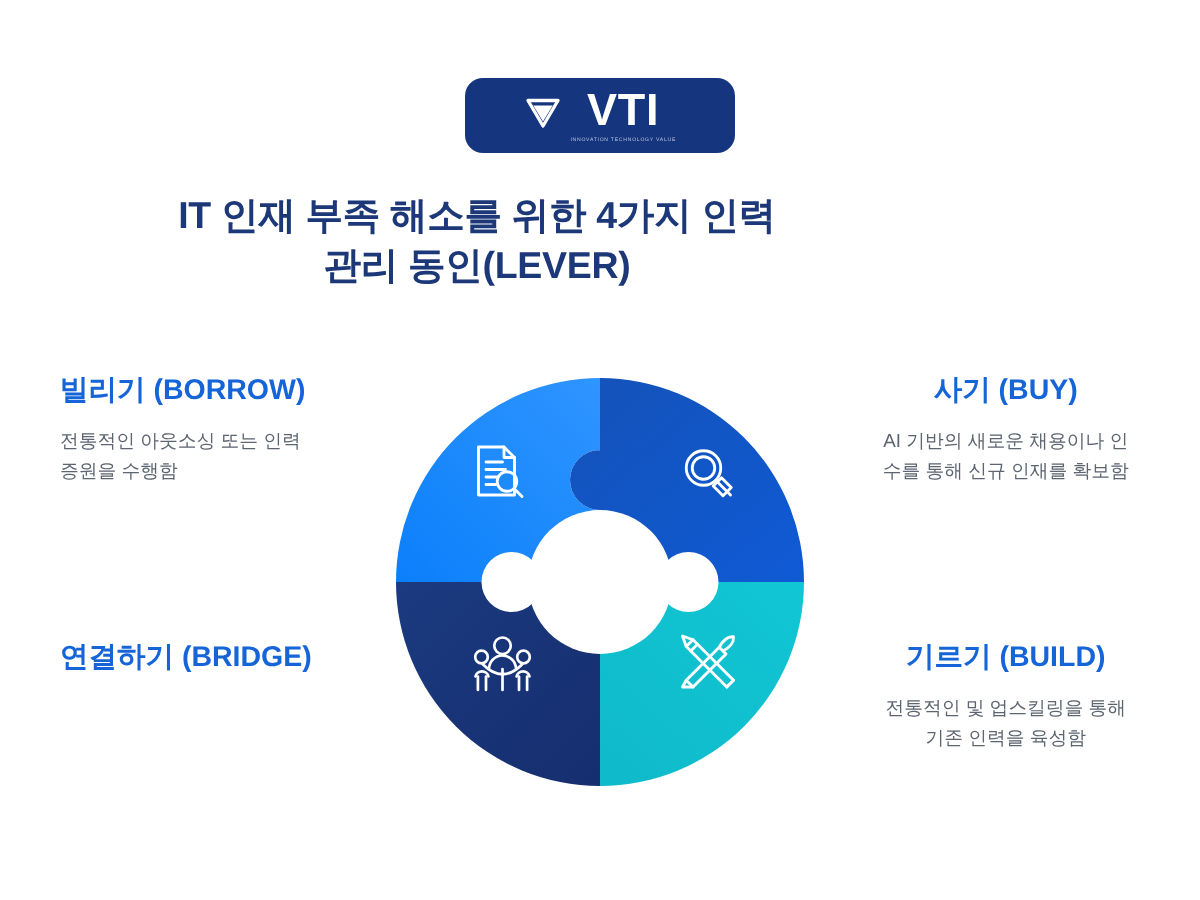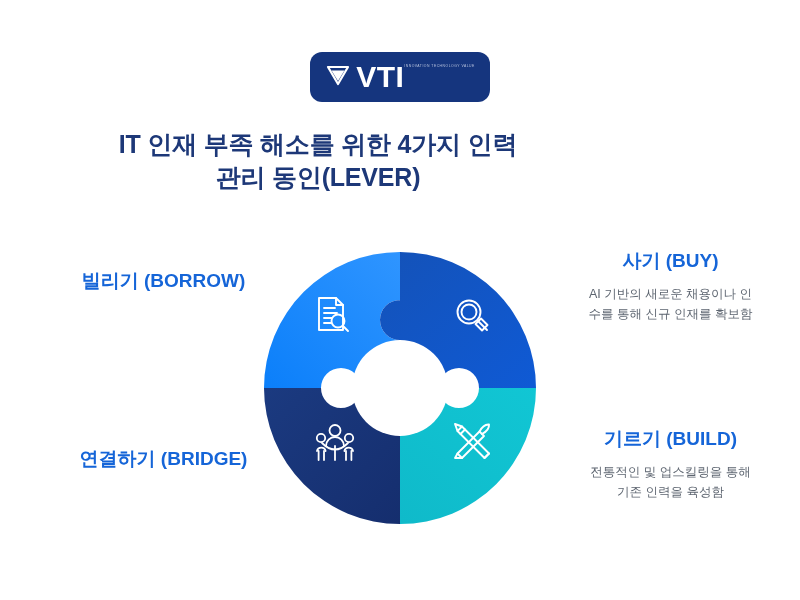--- a/index.html
+++ b/index.html
@@ -27,21 +27,22 @@
     display: flex;
     align-items: center;
     justify-content: center;
     gap: 5px;
   }
   #logo-mark {
     display: block;
   }
   #logo-text-wrap {
     display: flex;
-    flex-direction: row;
+    flex-direction: column;
+    align-items: center;
     line-height: 1;
   }
   #logo-wordmark {
     color: #ffffff;
     font-size: 30px;
     font-weight: bold;
     letter-spacing: 0.5px;
     font-family: "Liberation Sans", sans-serif;
   }
   #logo-tagline {
@@ -76,21 +77,21 @@
     top: 252px;
     width: 272px;
     height: 272px;
   }
 
   
   .label-block {
     position: absolute;
     width: 215px;
   }
-  .label-block.left  { left: 56px;  text-align: center; margin-top: 20px; }
+  .label-block.left  { left: 40px;  text-align: left; }
   .label-block.right { left: 563px; text-align: center;  }
 
   .label-block.tl { top: 250px; }
   .label-block.tr { top: 250px; }
   .label-block.bl { top: 428px; }
   .label-block.br { top: 428px; }
 
   .item-title {
     color: #1565d8;
     font-size: 19px;
@@ -244,20 +245,22 @@
 
       <path d="M3.5 30.5 L8 35 L30 13 L25.5 8.5 Z"></path>
       <path d="M3.5 30.5 L1 35 L8 35"></path>
       <path d="M25.5 8.5 q4-7.5 9.5-7 q0.5 5.5-7 9.5"></path>
     </g>
   </svg>
 </div>
 
 <div class="label-block left tl">
   <p class="item-title">빌리기 (BORROW)</p>
+  <p class="item-desc">전통적인 아웃소싱 또는 인력
+증원을 수행함</p>
 </div>
 
 <div class="label-block right tr">
   <p class="item-title">사기 (BUY)</p>
   <p class="item-desc">AI 기반의 새로운 채용이나 인
 수를 통해 신규 인재를 확보함</p>
 </div>
 
 <div class="label-block left bl">
   <p class="item-title">연결하기 (BRIDGE)</p>

